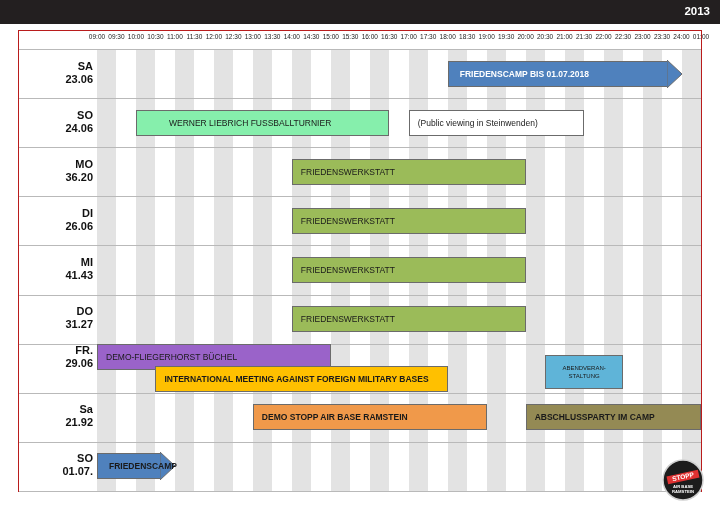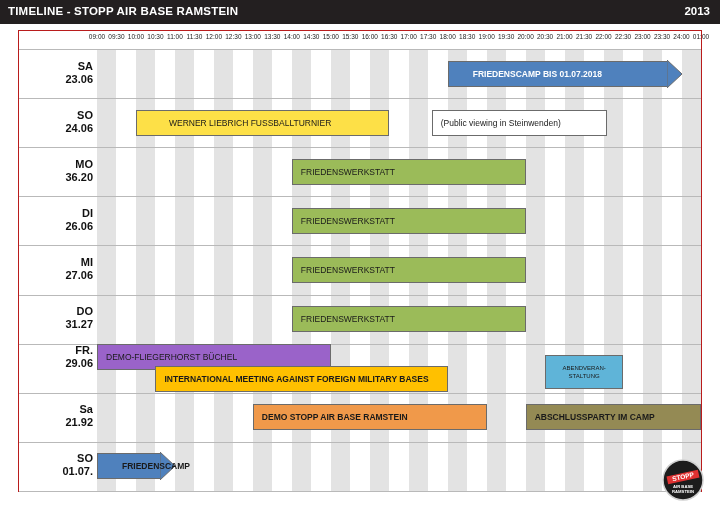--- a/index.html
+++ b/index.html
@@ -86,33 +86,32 @@
     white-space:nowrap;
   }
   .arrow .body{
     position:absolute;left:0;top:0;bottom:0;right:14px;
     border:1px solid #6b6b6b;border-right:none;
     box-sizing:border-box;
   }
   .arrow .tip{
     position:absolute;right:0;top:-1px;bottom:-1px;width:15px;
   }
-  .arrow .txt{position:relative;z-index:3;padding-left:25px;}
+  .arrow .txt{position:relative;z-index:3;padding-left:12px;}
 
   
   #logo{
     position:absolute;right:16px;bottom:8px;
     width:42px;height:42px;
   }
 </style>
 </head>
 <body>
 
 <div id="header">
-  <div id="header-title">TIMELINE - STOPP AIR BASE RAMSTEIN</div>
   <div id="header-year">2013</div>
 </div>
 
 <div id="chart">
   <div id="bands">
       <div class="band" style="left: 78px; width: 19.4839px;"></div>
       <div class="band" style="left: 116.968px; width: 19.4839px;"></div>
       <div class="band" style="left: 155.935px; width: 19.4839px;"></div>
       <div class="band" style="left: 194.903px; width: 19.4839px;"></div>
       <div class="band" style="left: 233.871px; width: 19.4839px;"></div>
@@ -186,21 +185,21 @@
       <div class="daylabel" style="top: 126.778px;">
         <span class="dow">MO</span>
         <span class="dat">36.20</span>
       </div>
       <div class="daylabel" style="top: 175.889px; text-align: right;">
         <span class="dow">DI</span>
         <span class="dat">26.06</span>
       </div>
       <div class="daylabel" style="top: 225px;">
         <span class="dow">MI</span>
-        <span class="dat">27.06</span>
+        <span class="dat">41.43</span>
       </div>
       <div class="daylabel" style="top: 274.111px;">
         <span class="dow">DO</span>
         <span class="dat">31.27</span>
       </div>
       <div class="daylabel" style="top: 313px;">
         <span class="dow">FR.</span>
         <span class="dat">29.06</span>
       </div>
       <div class="daylabel" style="top: 372.333px;">
@@ -213,24 +212,24 @@
       </div>
     </div>
   <div id="events">
       <div class="arrow" style="left: 428.71px; top: 29.5556px; width: 233.806px; height: 26px; color: rgb(255, 255, 255); font-weight: bold;">
         <div class="body" style="background: rgb(79, 129, 189);"></div>
         <div class="tip"><svg width="15" height="28" viewBox="0 0 15 28" preserveAspectRatio="none">
             <polygon points="0,0 15,14 0,28" fill="#4f81bd" stroke="#6b6b6b" stroke-width="1"></polygon>
           </svg></div>
         <span class="txt">FRIEDENSCAMP BIS 01.07.2018</span>
       </div>
-      <div class="ev" style="left: 116.968px; top: 78.6667px; width: 253.29px; height: 26px; background: #fde047; padding-left: 32px;">
+      <div class="ev" style="left: 116.968px; top: 78.6667px; width: 253.29px; height: 26px; background: #86efac; padding-left: 32px;">
         <span>WERNER LIEBRICH FUSSBALLTURNIER</span>
       </div>
-      <div class="ev" style="left: 389.742px; top: 78.6667px; width: 175.355px; height: 26px; background: rgb(255, 255, 255); margin-left: 23px;">
+      <div class="ev" style="left: 389.742px; top: 78.6667px; width: 175.355px; height: 26px; background: rgb(255, 255, 255);">
         <span>(Public viewing in Steinwenden)</span>
       </div>
       <div class="ev" style="left: 272.839px; top: 127.778px; width: 233.806px; height: 26px; background: rgb(155, 187, 89);">
         <span>FRIEDENSWERKSTATT</span>
       </div>
       <div class="ev" style="left: 272.839px; top: 176.889px; width: 233.806px; height: 26px; background: rgb(155, 187, 89);">
         <span>FRIEDENSWERKSTATT</span>
       </div>
       <div class="ev" style="left: 272.839px; top: 226px; width: 233.806px; height: 26px; background: rgb(155, 187, 89);">
         <span>FRIEDENSWERKSTATT</span>

